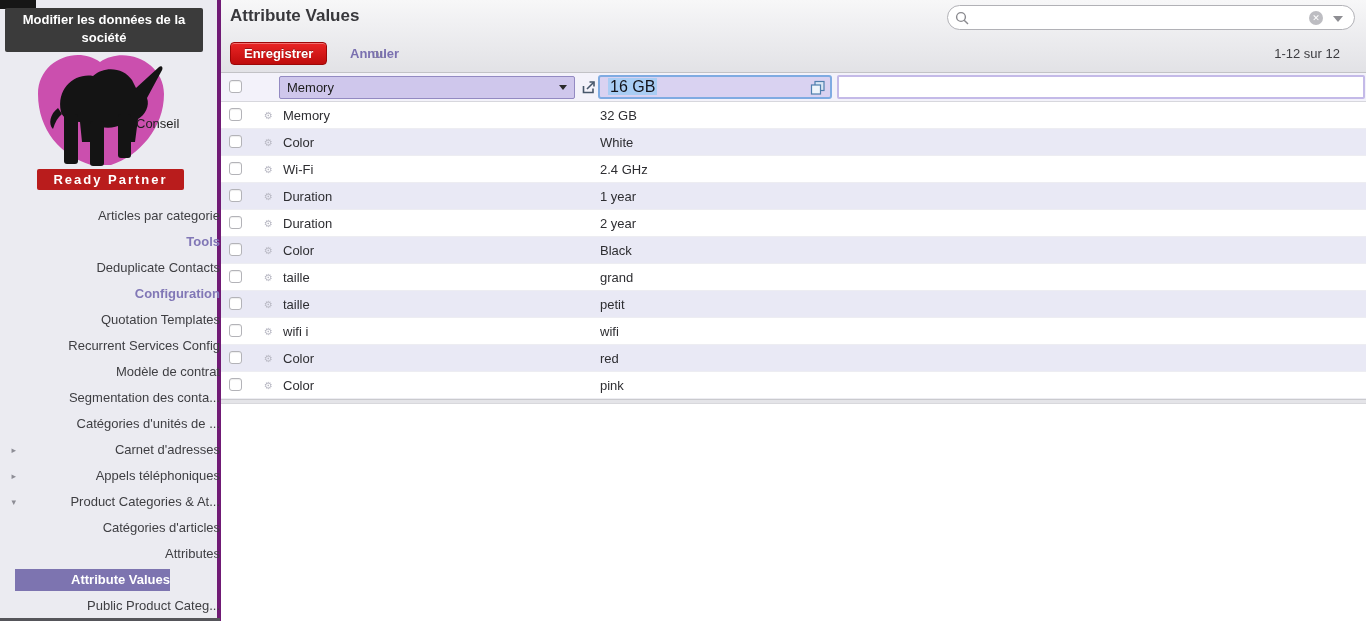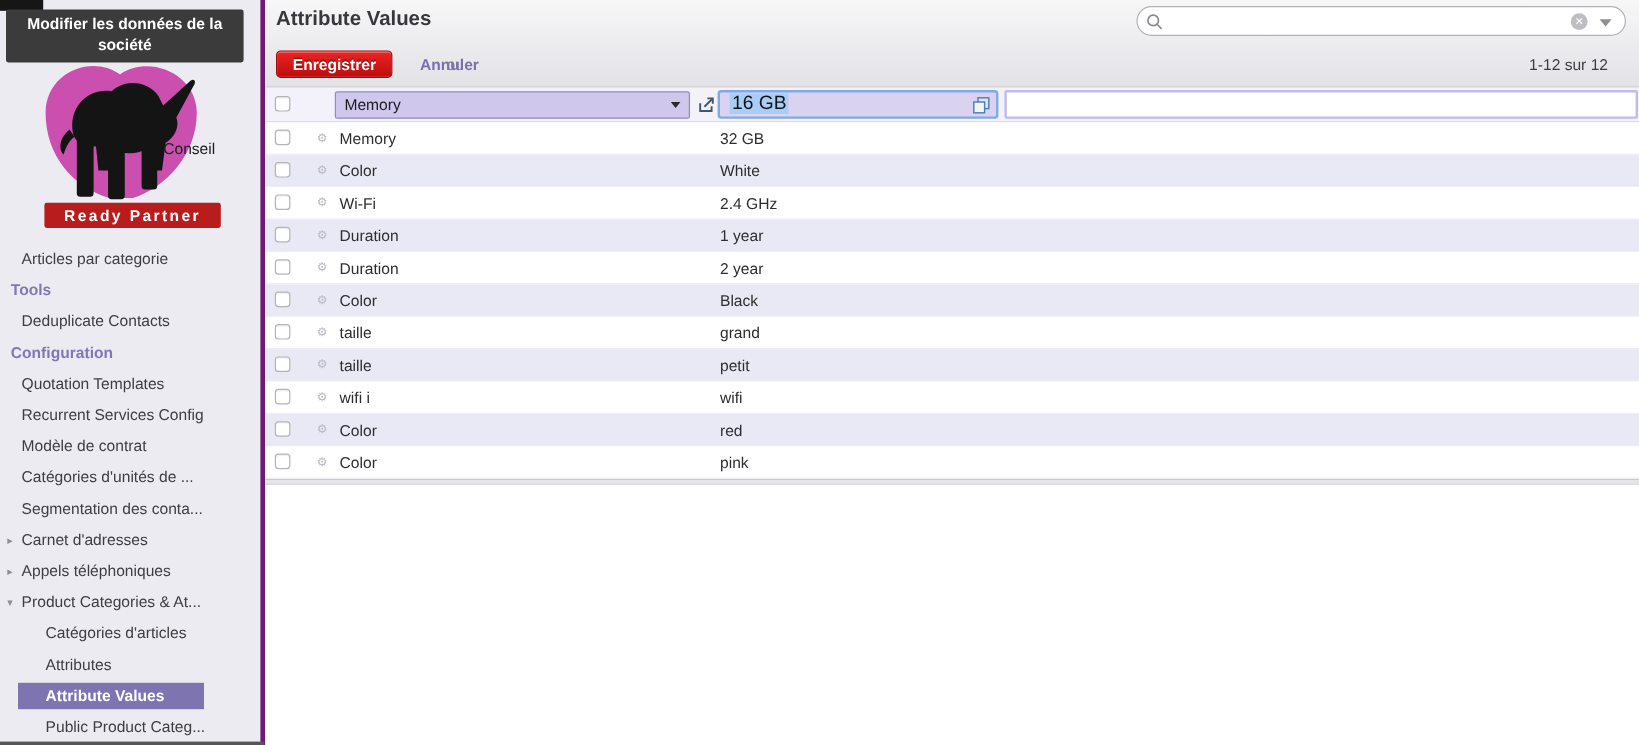--- a/index.html
+++ b/index.html
@@ -17,21 +17,21 @@
     line-height:18px; border-radius:2px; z-index:9; }
   .logo-block { position:absolute; left:0; top:44px; width:220px; height:155px; }
   .logo-rhino { position:absolute; left:31px; top:6px; }
   .logo-conseil { position:absolute; left:136px; top:72px; font-size:13px; color:#1e1e1e; }
   .logo-brand { position:absolute; left:35px; top:82px; font-size:38px; font-weight:600;
     letter-spacing:-1px; color:#141414; }
   .logo-badge { position:absolute; left:37px; top:125px; width:147px; height:21px;
     background:#b91c1c; color:#fff; font-size:13px; font-weight:bold; letter-spacing:2px;
     text-align:center; line-height:21px; border-radius:2px; }
 
-  .nav { position:absolute; left:0; top:203px; width:220px; font-size:13px; }
+  .nav { position:absolute; left:0; top:203px; width:220px; font-size:13px;text-align:right; }
   .nav > div { height:26px; line-height:26px; white-space:nowrap; overflow:hidden; position:relative; }
   .nav-header { color:#8177b6; font-weight:bold; padding-left:9px; cursor:default; }
   .nav-item { color:#3e3e42; padding-left:18px; cursor:pointer; }
   .nav-subitem { color:#3e3e42; padding-left:38px; cursor:pointer; }
   .nav-arrow { position:absolute; left:6px; top:0; font-size:9px; color:#8d8d95; width:10px; }
   .nav-subitem.selected { background:#7d74b0; color:#fff; font-weight:bold;
     height:22px; line-height:22px; margin:2px 50px 2px 15px; padding-left:23px; }
 
   
   .main { position:absolute; left:221px; top:0; right:0; bottom:0; background:#fff; }
@@ -146,25 +146,25 @@
         <div class="nav-item">
     
     <span class="nav-label">Recurrent Services Config</span>
   </div>
         <div class="nav-item">
     
     <span class="nav-label">Modèle de contrat</span>
   </div>
         <div class="nav-item">
     
+    <span class="nav-label">Segmentation des conta...</span>
+  </div>
+        <div class="nav-item">
+    
     <span class="nav-label">Catégories d'unités de ...</span>
-  </div>
-        <div class="nav-item">
-    
-    <span class="nav-label">Segmentation des conta...</span>
   </div>
         <div class="nav-item">
     <span class="nav-arrow">▸</span>
     <span class="nav-label">Carnet d'adresses</span>
   </div>
         <div class="nav-item">
     <span class="nav-arrow">▸</span>
     <span class="nav-label">Appels téléphoniques</span>
   </div>
         <div class="nav-item">

